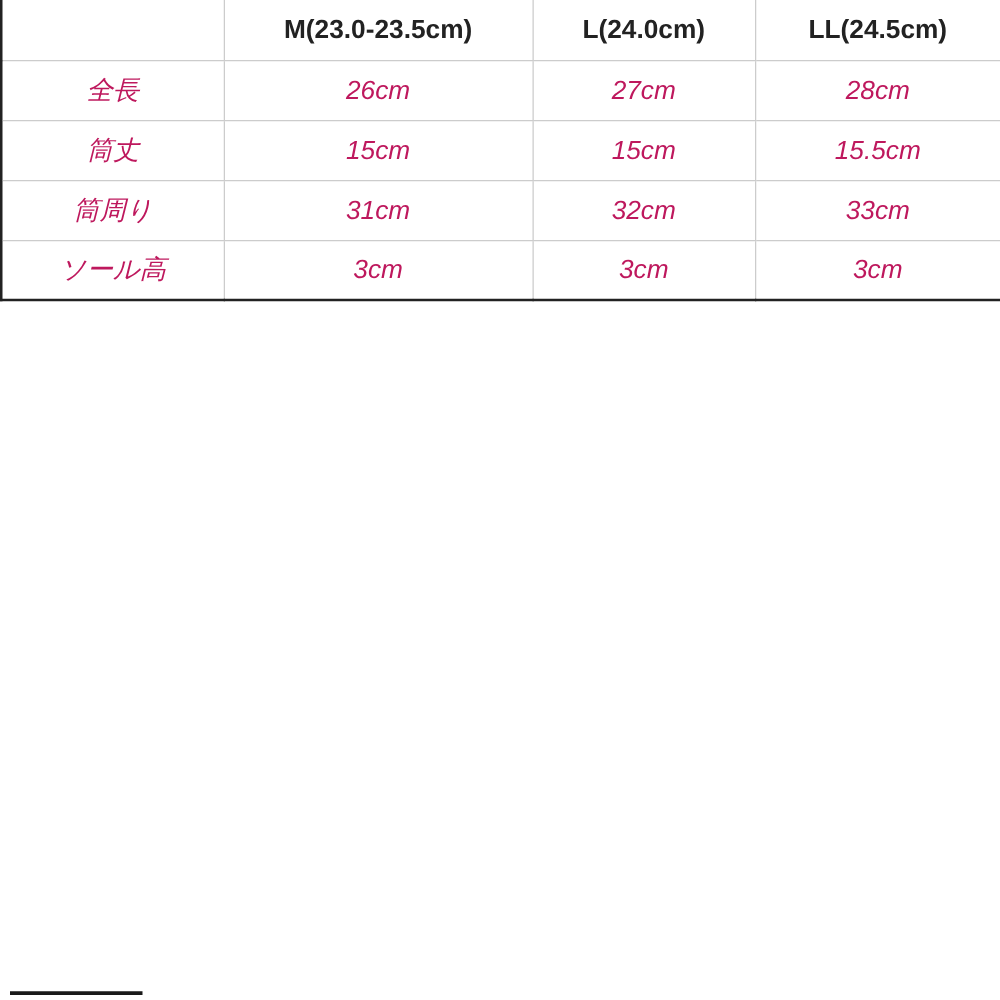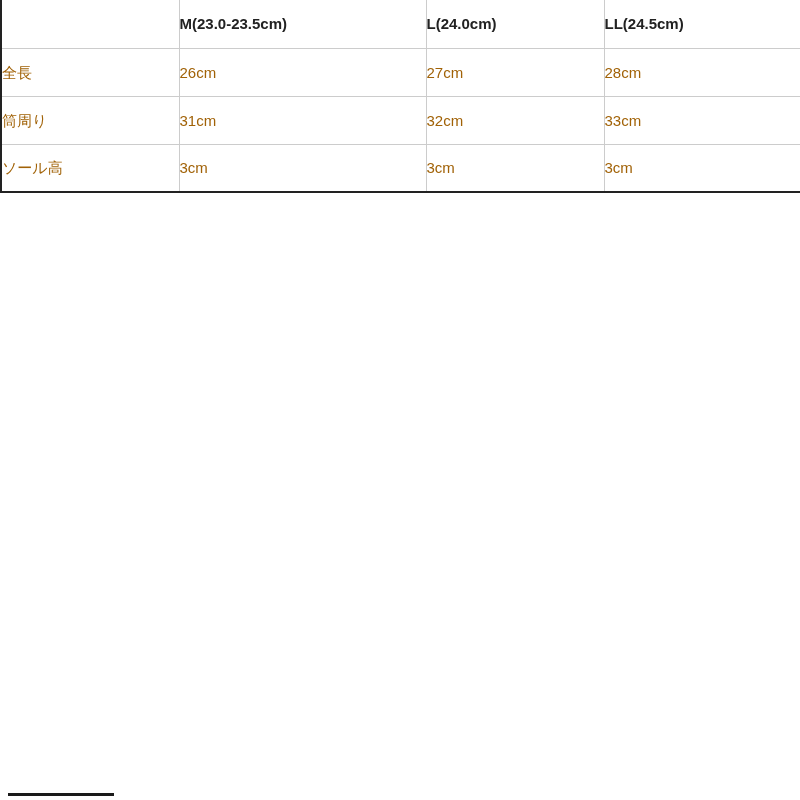--- a/index.html
+++ b/index.html
@@ -27,35 +27,36 @@
     background: #ffffff;
   }
   col.c0 { width: 178px; }
   col.c1 { width: 247px; }
   col.c2 { width: 178px; }
   col.c3 { width: 197px; }
   table.size-chart th,
   table.size-chart td {
     border: 1px solid #cccccc;
     height: 48px;
-    text-align: left;
+    text-align: center;
     vertical-align: middle;
-    font-size: 15px;
+    font-size: 21px;
     line-height: 1;
     overflow: hidden;
     white-space: nowrap;
   }
   table.size-chart thead th {
     border-top: none;
     font-weight: bold;
     color: #222222;
   }
   table.size-chart td {
     font-weight: normal;
-    color: #a16207;
+    color: #be185d;
+    font-style: italic;
   }
   .bottom-mark {
     position: absolute;
     left: 8px;
     top: 793px;
     width: 106px;
     height: 3px;
     background: #1a1a1a;
   }
 </style>
@@ -80,20 +81,26 @@
       </tr>
     </thead>
     <tbody>
       <tr>
         <td>全長</td>
         <td>26cm</td>
         <td>27cm</td>
         <td>28cm</td>
       </tr>
       <tr>
+        <td>筒丈</td>
+        <td>15cm</td>
+        <td>15cm</td>
+        <td>15.5cm</td>
+      </tr>
+      <tr>
         <td>筒周り</td>
         <td>31cm</td>
         <td>32cm</td>
         <td>33cm</td>
       </tr>
       <tr>
         <td>ソール高</td>
         <td>3cm</td>
         <td>3cm</td>
         <td>3cm</td>

